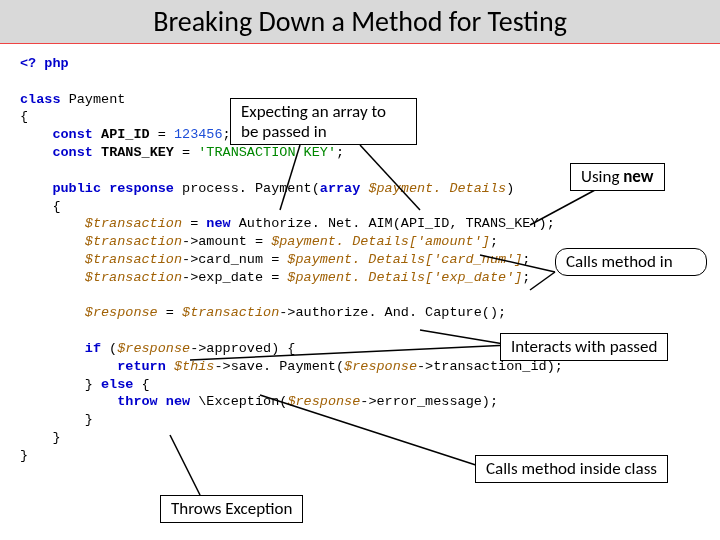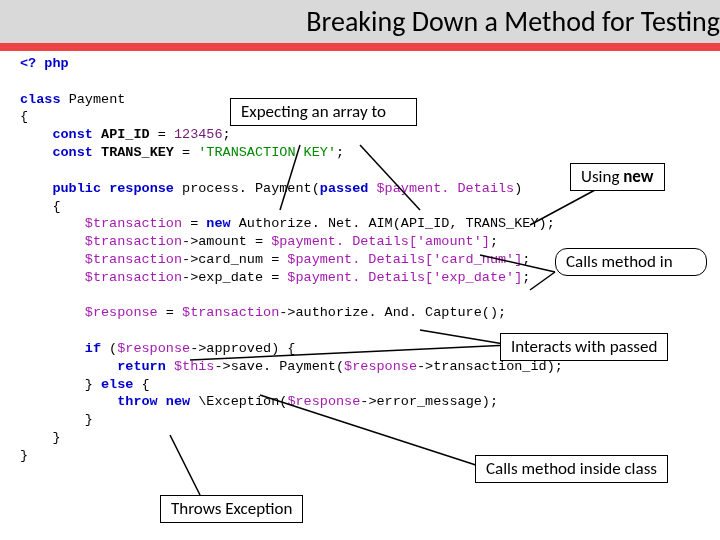--- a/index.html
+++ b/index.html
@@ -7,41 +7,41 @@
     padding: 0;
     width: 720px;
     height: 540px;
     font-family: Calibri, Arial, sans-serif;
     background: #fff;
     position: relative;
     overflow: hidden;
   }
   .title-bar {
     background: #d9d9d9;
-    border-bottom: 8px solid #ef4444;
+    border-bottom: 1px solid #ef4444;
     padding: 4px 0;
-    text-align: right;
+    text-align: center;
     font-size: 28px;
     color: #000;
   }
   .code-area {
     position: absolute;
     top: 55px;
     left: 20px;
     right: 20px;
     font-family: "Courier New", monospace;
     font-size: 13.5px;
     line-height: 1.32;
     white-space: pre;
     color: #000;
   }
   .k-blue { color: #0000cc; font-weight: bold; }
   .k-str  { color: #008800; }
-  .k-num  { color: #701a75; }
-  .k-var  { color: #a21caf; }
+  .k-num  { color: #1d4ed8; }
+  .k-var  { color: #a16207; font-style: italic; }
   .k-bold { font-weight: bold; }
   .callout {
     position: absolute;
     background: #fff;
     border: 1.5px solid #000;
     padding: 3px 10px;
     font-family: Calibri, Arial, sans-serif;
     font-size: 17px;
     text-align: left;
     line-height: 1.15;
@@ -60,39 +60,40 @@
 
 <div class="title-bar">Breaking Down a Method for Testing</div>
 
 <div class="code-area"><span class="k-blue">&lt;? php</span>
 
 <span class="k-blue">class</span> <span>Payment</span>
 {
     <span class="k-blue">const</span> <span class="k-bold">API_ID</span> = <span class="k-num">123456</span>;
     <span class="k-blue">const</span> <span class="k-bold">TRANS_KEY</span> = <span class="k-str">'TRANSACTION KEY'</span>;
 
-    <span class="k-blue">public</span> <span class="k-blue">response</span> <span>process. Payment</span>(<span class="k-blue">passed</span> <span class="k-var">$payment. Details</span>)
+    <span class="k-blue">public</span> <span class="k-blue">response</span> <span>process. Payment</span>(<span class="k-blue">array</span> <span class="k-var">$payment. Details</span>)
     {
         <span class="k-var">$transaction</span> = <span class="k-blue">new</span> <span>Authorize. Net. AIM</span><span>(API_ID, TRANS_KEY)</span>;
         <span class="k-var">$transaction</span>-&gt;<span>amount</span> = <span class="k-var">$payment. Details['amount']</span>;
         <span class="k-var">$transaction</span>-&gt;<span>card_num</span> = <span class="k-var">$payment. Details['card_num']</span>;
         <span class="k-var">$transaction</span>-&gt;<span>exp_date</span> = <span class="k-var">$payment. Details['exp_date']</span>;
 
         <span class="k-var">$response</span> = <span class="k-var">$transaction</span>-&gt;<span>authorize. And. Capture</span>();
 
         <span class="k-blue">if</span> (<span class="k-var">$response</span>-&gt;<span>approved</span>) {
             <span class="k-blue">return</span> <span class="k-var">$this</span>-&gt;<span>save. Payment</span>(<span class="k-var">$response</span>-&gt;<span>transaction_id</span>);
         } <span class="k-blue">else</span> {
             <span class="k-blue">throw</span> <span class="k-blue">new</span> <span>\Exception</span>(<span class="k-var">$response</span>-&gt;<span>error_message</span>);
         }
     }
 }</div>
 
 <div class="callout" style="top:98px; left:230px; width:165px;">
   <span>Expecting an array to</span><br>
+  <span>be passed in</span>
 </div>
 
 <div class="callout" style="top:163px; left:570px;">
   <span>Using </span><b>new</b>
 </div>
 
 <div class="callout" style="top:248px; left:555px; width:130px;border-radius:12px;">
   <span>Calls method in</span><br>
 </div>
 

